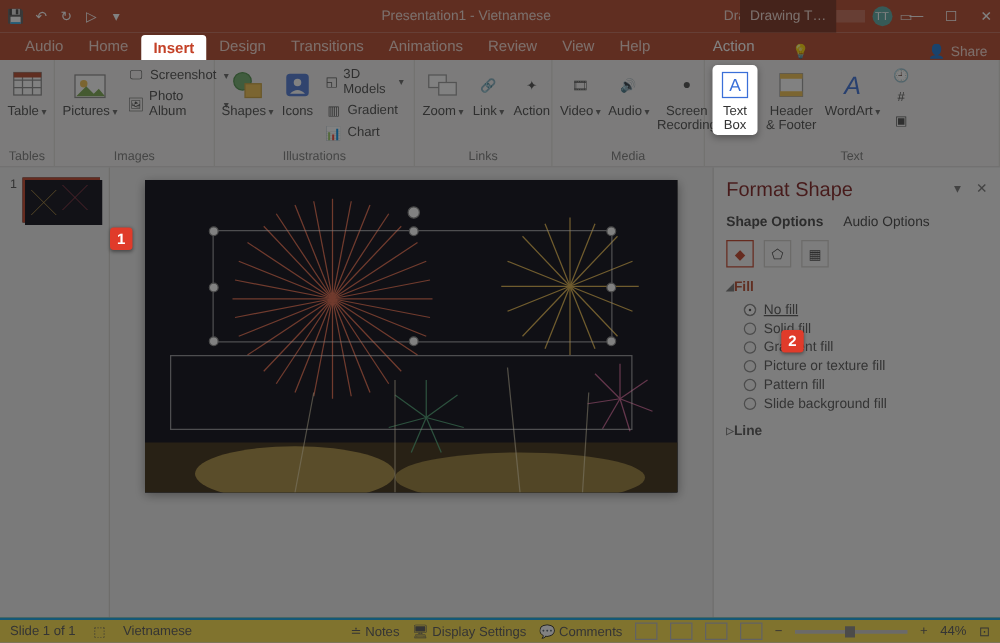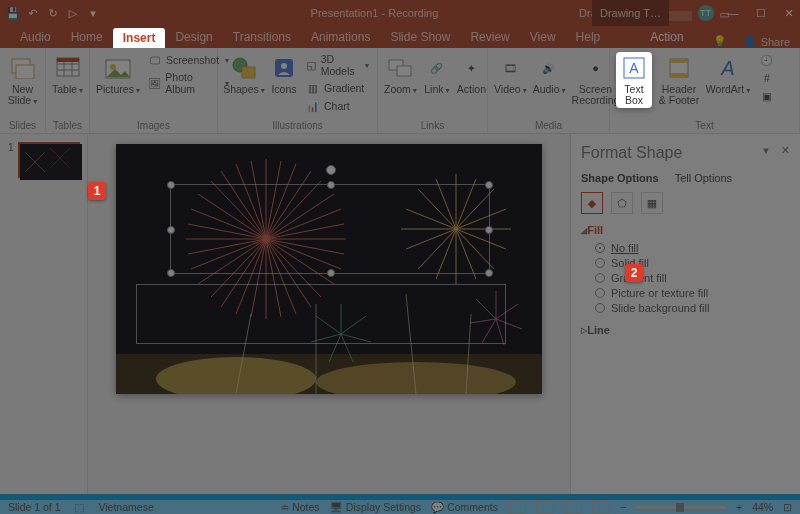--- a/index.html
+++ b/index.html
@@ -6,21 +6,21 @@
   html, body { width: 800px; height: 514px; overflow: hidden; background:#2b2b2b; }
   
   body { position: relative; }
   .app { width:800px; height:514px; background:#e6e6e6; position:relative; }
   
   .titlebar { height:26px; background:#b7472a; color:#fff; display:flex; align-items:center; font-size:11px; position:relative;}
   .qat { display:flex; gap:6px; padding-left:6px; align-items:center; }
   .qat .ico, .winctl .ico { width:14px; height:14px; display:inline-flex; align-items:center; justify-content:center; color:#fff; font-size:11px;}
   .title-center { position:absolute; left:50%; transform:translateX(-70%); color:#f1d9d2;}
   .title-right { position:absolute; right:160px; color:#f1d9d2;}
-  .title-right2 { position:absolute; right:70px; color:#f1d9d2; display:flex; align-items:flex-end; gap:6px;}
+  .title-right2 { position:absolute; right:70px; color:#f1d9d2; display:flex; align-items:center; gap:6px;}
   .avatar { width:16px; height:16px; border-radius:50%; background:#5aa9a2; display:inline-flex; align-items:center; justify-content:center; font-size:9px; color:#fff;}
   .winctl { position:absolute; right:4px; display:flex; gap:14px; align-items:center;}
   
   .menubar { height:22px; background:#b7472a; display:flex; align-items:flex-end; font-size:12px; padding-left:10px; gap:0; position:relative;}
   .menubar .tab { padding:4px 10px 4px; color:#f5d8cf; cursor:pointer;}
   .menubar .tab.insert-hi { background:#fff; color:#c44127; font-weight:600; border-radius:3px 3px 0 0; padding:3px 10px 3px; position:relative; z-index:50;}
   .menubar .tab.format { color:#fff; }
   .menubar .tellme { color:#e9c6bb; margin-left:20px; font-size:11px; display:flex; align-items:center; gap:6px;}
   .menubar .share { position:absolute; right:10px; color:#f5d8cf; font-size:11px; display:flex; gap:4px; align-items:center;}
   .drawing-tools { position:absolute; left:592px; top:-26px; height:26px; padding:0 8px; background:#7b2f1d; color:#f1d9d2; font-size:11px; display:flex; align-items:center;}
@@ -41,35 +41,35 @@
   .callout { position:absolute; width:18px; height:18px; background:#e03b2a; color:#fff; font-weight:bold; font-size:12px; border-radius:3px; display:flex; align-items:center; justify-content:center; z-index:60; box-shadow:0 1px 3px rgba(0,0,0,.4);}
   
   .workspace { position:absolute; top:134px; bottom:20px; left:0; right:0; display:flex;}
   .thumbs { width:88px; background:#efefef; border-right:1px solid #d4d2cf; padding:8px 8px;}
   .thumb-wrap { display:flex; gap:4px;}
   .thumb-num { font-size:10px; color:#555;}
   .thumb { width:62px; height:36px; border:2px solid #c44127; background:#111;}
   .canvas-area { flex:1; background:#eeeeee; position:relative;}
   .slide { position:absolute; left:28px; top:10px; width:426px; height:250px; background:#000; box-shadow:0 2px 8px rgba(0,0,0,.4);}
   .pane { width:230px; background:#f6f6f6; border-left:1px solid #d4d2cf; padding:10px 10px; font-size:11px; color:#444; position:relative;}
-  .pane h2 { font-size:16px; font-weight:400; color:#737373; margin-bottom:10px;}
+  .pane h2 { font-size:16px; font-weight:400; color:#7f1d1d; margin-bottom:10px;}
   .pane-ctl { position:absolute; top:10px; right:10px; display:flex; gap:12px; color:#777; font-size:11px;}
   .pane-tabs { display:flex; gap:16px; font-size:11px; margin-bottom:8px;}
   .pane-tabs span:first-child { font-weight:600;}
   .pane-icons { display:flex; gap:8px; margin-bottom:10px;}
   .pane-icons span { width:22px; height:22px; border:1px solid #d0cecb; display:inline-flex; align-items:center; justify-content:center;}
   .pane-icons span.sel { border-color:#c44127; color:#c44127;}
   .sect-title { color:#b7472a; font-size:11px; font-weight:700; margin:6px 0 6px; cursor:pointer;}
   .sect-title::before { content:"◢ "; font-size:8px; color:#777; display:inline-block; transform:translateY(-1px);}   
   .sect-title.collapsed::before { content:"▷ "; color:#777;}
   .radio { display:flex; align-items:center; gap:6px; margin:3px 0 3px 14px; color:#555;}
   .radio .dot { width:10px; height:10px; border:1px solid #8a8a8a; border-radius:50%; display:inline-block;}
   .radio.sel .dot { box-shadow: inset 0 0 0 3px #fff; background:#4b4b4b;}
   
-  .status { position:absolute; bottom:0; left:0; right:0; height:20px; background:#7dd3fc; border-top:6px solid #0ea5e9; display:flex; align-items:center; font-size:10.5px; color:#555; padding:0 8px; gap:14px;}
+  .status { position:absolute; bottom:0; left:0; right:0; height:20px; background:#fde047; border-top:2px solid #0ea5e9; display:flex; align-items:center; font-size:10.5px; color:#555; padding:0 8px; gap:14px;}
   .status .right { margin-left:auto; display:flex; align-items:center; gap:10px;}
   .status .vbtn { width:18px; height:14px; border:1px solid #bbb; display:inline-block;}
   .zoom-track { width:90px; height:3px; background:#cfcdca; position:relative;}
   .zoom-thumb { position:absolute; left:40px; top:-3px; width:8px; height:9px; background:#8a8884;}
   
   .selbox { position:absolute; border:1px solid rgba(255,255,255,.55); }
   .handle { position:absolute; width:8px; height:8px; background:#fff; border:1px solid #888; border-radius:50%;}
   .rot { position:absolute; width:10px; height:10px; border:1px solid #888; border-radius:50%; background:#fff;}
   
   .dimlayer { position:absolute; inset:0; background:rgba(25,25,25,.55); pointer-events:none; z-index:40;}
@@ -82,21 +82,21 @@
 <div class="app">
 
   <div class="titlebar">
     <div class="qat">
       <span class="ico">💾</span>
       <span class="ico">↶</span>
       <span class="ico">↻</span>
       <span class="ico">▷</span>
       <span class="ico">▾</span>
     </div>
-    <div class="title-center">Presentation1 - Recording</div>
+    <div class="title-center">Presentation1 - Vietnamese</div>
     <div class="title-right">Drawing T…</div>
     <div class="title-right2">
       <span style="width:50px;height:10px;background:rgba(255,255,255,.2);display:inline-block"></span>
       <span class="avatar">TT</span>
       <span style="font-size:11px">▭</span>
     </div>
     <div class="winctl">
       <span class="ico">—</span>
       <span class="ico">☐</span>
       <span class="ico">✕</span>
@@ -104,51 +104,35 @@
   </div>
 
   <div class="menubar">
     <div class="drawing-tools">Drawing T…</div>
     <span class="tab">Audio</span>
     <span class="tab">Home</span>
     <span class="tab insert-hi nohide">Insert</span>
     <span class="tab">Design</span>
     <span class="tab">Transitions</span>
     <span class="tab">Animations</span>
-    <span class="tab">Slide Show</span>
     <span class="tab">Review</span>
     <span class="tab">View</span>
     <span class="tab">Help</span>
     <span class="tab format" style="margin-left:30px">Action</span>
     <span class="tellme">
         <span>💡</span>
       </span>
     <span class="share">
         <span>👤</span>
         <span>Share</span>
       </span>
   </div>
 
   <div class="ribbon">
 
-    <div class="group" style="width:46px">
-      <div class="group-body">
-        <div class="bigbtn">
-          <span class="ic">
-              <svg width="26" height="22">
-                <rect x="2" y="2" width="18" height="14" fill="#fff" stroke="#c7a45a"></rect>
-                <rect x="6" y="8" width="18" height="14" fill="#fff" stroke="#c7a45a"></rect>
-              </svg>
-            </span>
-          <span class="lbl caret" style="white-space:pre">New
-Slide</span>
-        </div>
-      </div>
-      <div class="group-label">Slides</div>
-    </div>
 
     <div class="group" style="width:44px">
       <div class="group-body">
         <div class="bigbtn">
           <span class="ic">
               <svg width="24" height="22">
                 <rect x="1" y="1" width="22" height="18" fill="#fff" stroke="#8a8a8a"></rect>
                 <line x1="1" y1="7" x2="23" y2="7" stroke="#8a8a8a"></line>
                 <line x1="1" y1="13" x2="23" y2="13" stroke="#8a8a8a"></line>
                 <line x1="8" y1="1" x2="8" y2="19" stroke="#8a8a8a"></line>
@@ -453,21 +437,21 @@
     </div>
 
     <div class="pane">
       <div class="pane-ctl">
           <span>▾</span>
           <span>✕</span>
         </div>
       <h2>Format Shape</h2>
       <div class="pane-tabs">
         <span>Shape Options</span>
-        <span>Tell Options</span>
+        <span>Audio Options</span>
       </div>
       <div class="pane-icons">
         <span class="sel">◆</span>
         <span>⬠</span>
         <span>▦</span>
       </div>
       <div class="sect-title">Fill</div>
       <div class="radio sel">
           <span class="dot"></span>
           <span style="text-decoration:underline">No fill</span>
@@ -476,20 +460,24 @@
           <span class="dot"></span>
           <span>Solid fill</span>
         </div>
       <div class="radio">
           <span class="dot"></span>
           <span>Gradient fill</span>
         </div>
       <div class="radio">
           <span class="dot"></span>
           <span>Picture or texture fill</span>
+        </div>
+      <div class="radio">
+          <span class="dot"></span>
+          <span>Pattern fill</span>
         </div>
       <div class="radio">
           <span class="dot"></span>
           <span>Slide background fill</span>
         </div>
       <div class="sect-title collapsed" style="color:#555;margin-top:10px">Line</div>
     </div>
   </div>
 
   <div class="status">

